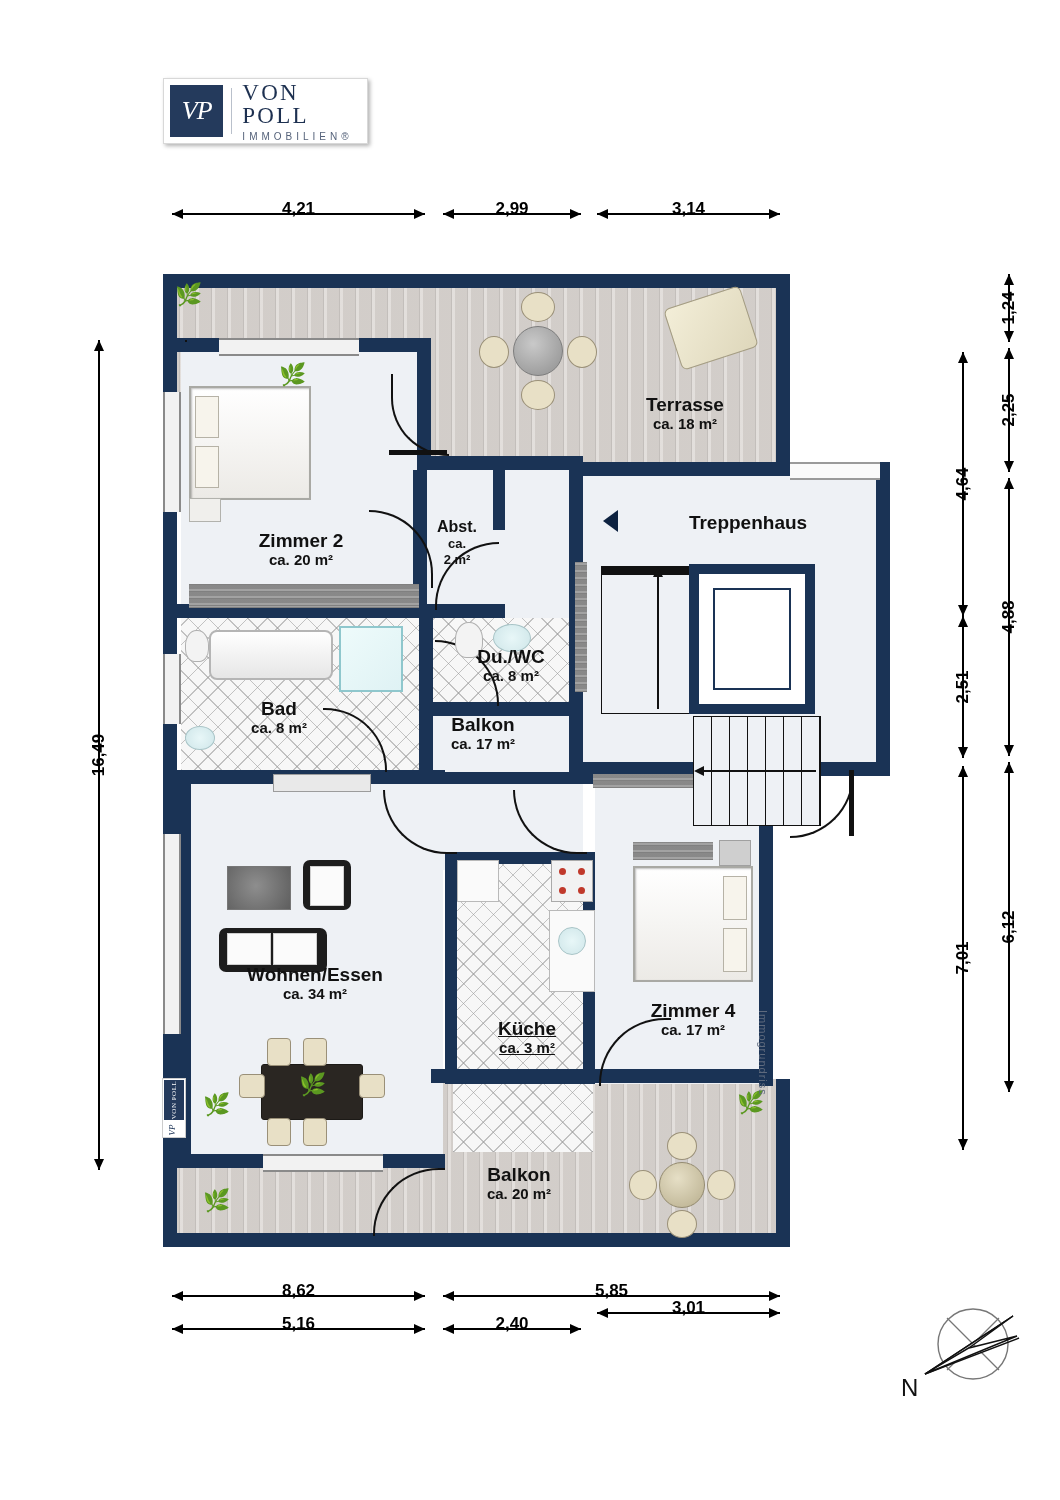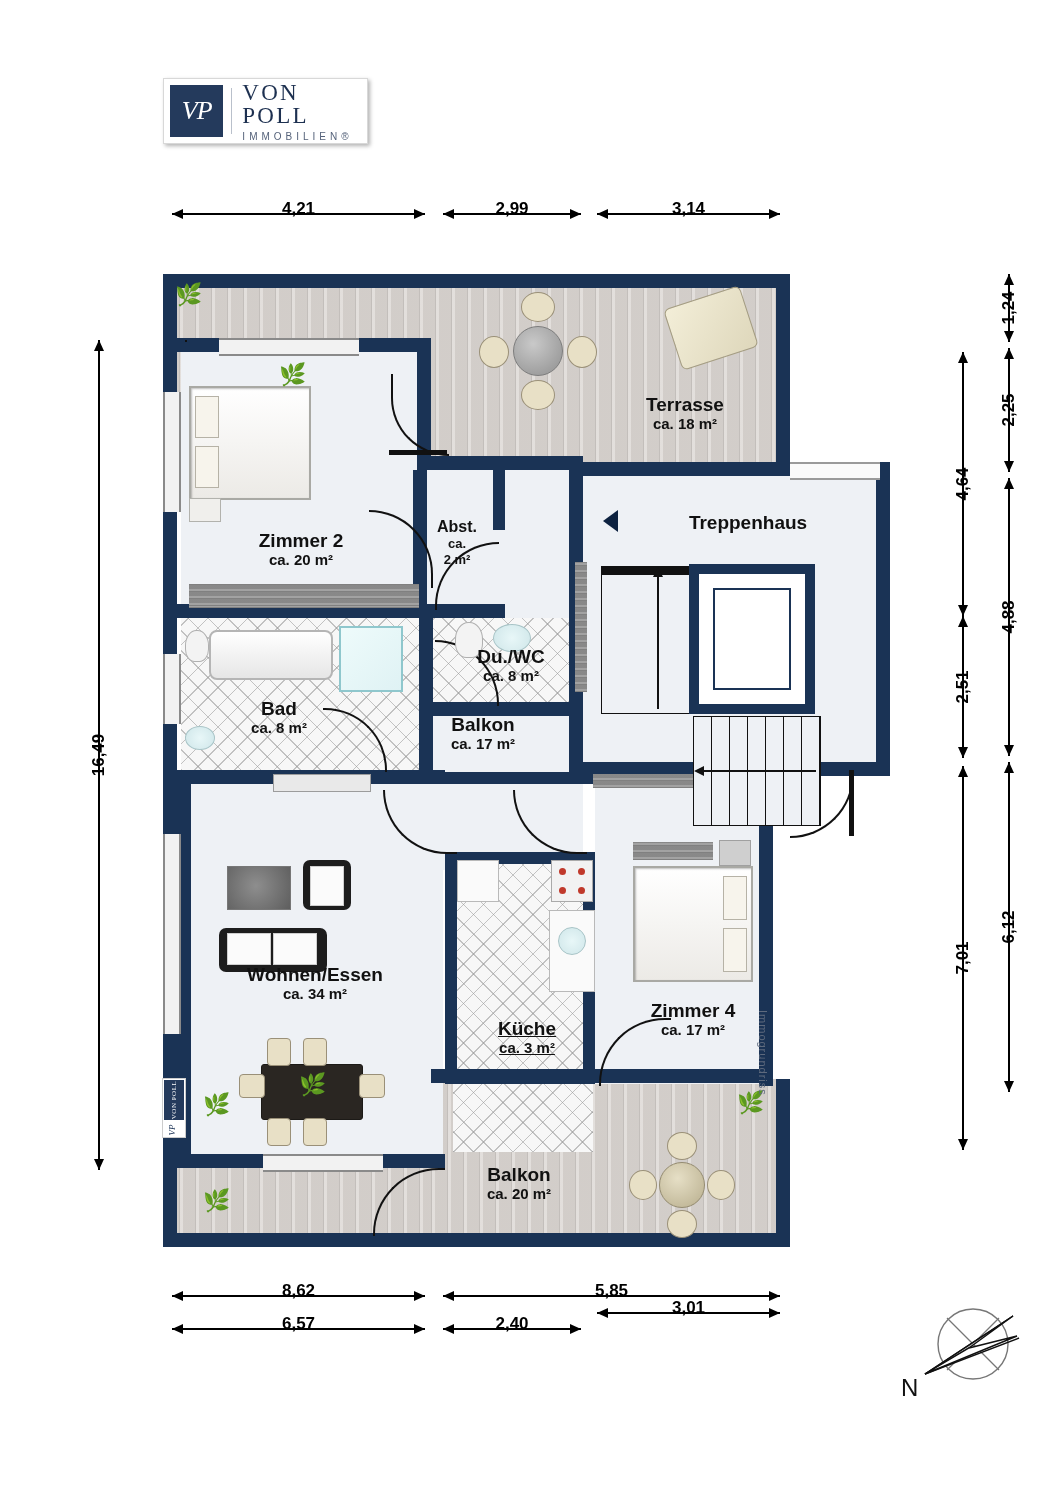--- a/index.html
+++ b/index.html
@@ -449,21 +449,21 @@
   <div class="bar"></div>
   <div class="ar ar-l"></div>
   <div class="ar ar-r"></div>
   <div class="lbl">5,85</div>
 </div>
 
 <div class="dim dimh" style="left:172px;top:1315px;width:253px;height:28px;">
   <div class="bar"></div>
   <div class="ar ar-l"></div>
   <div class="ar ar-r"></div>
-  <div class="lbl">6,57</div>
+  <div class="lbl">5,16</div>
 </div>
 <div class="dim dimh" style="left:443px;top:1315px;width:138px;height:28px;">
   <div class="bar"></div>
   <div class="ar ar-l"></div>
   <div class="ar ar-r"></div>
   <div class="lbl">2,40</div>
 </div>
 <div class="dim dimh" style="left:597px;top:1299px;width:183px;height:28px;">
   <div class="bar"></div>
   <div class="ar ar-l"></div>

